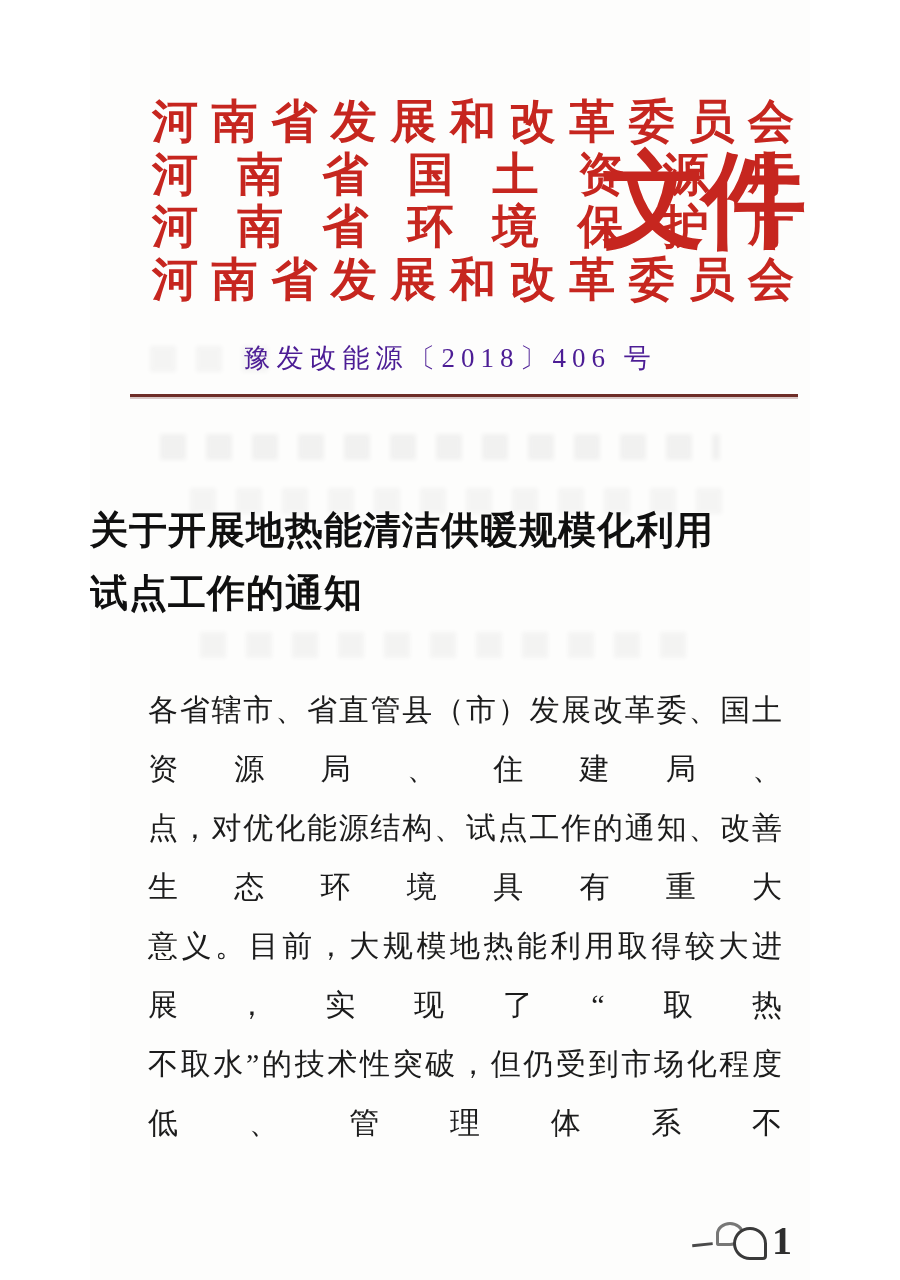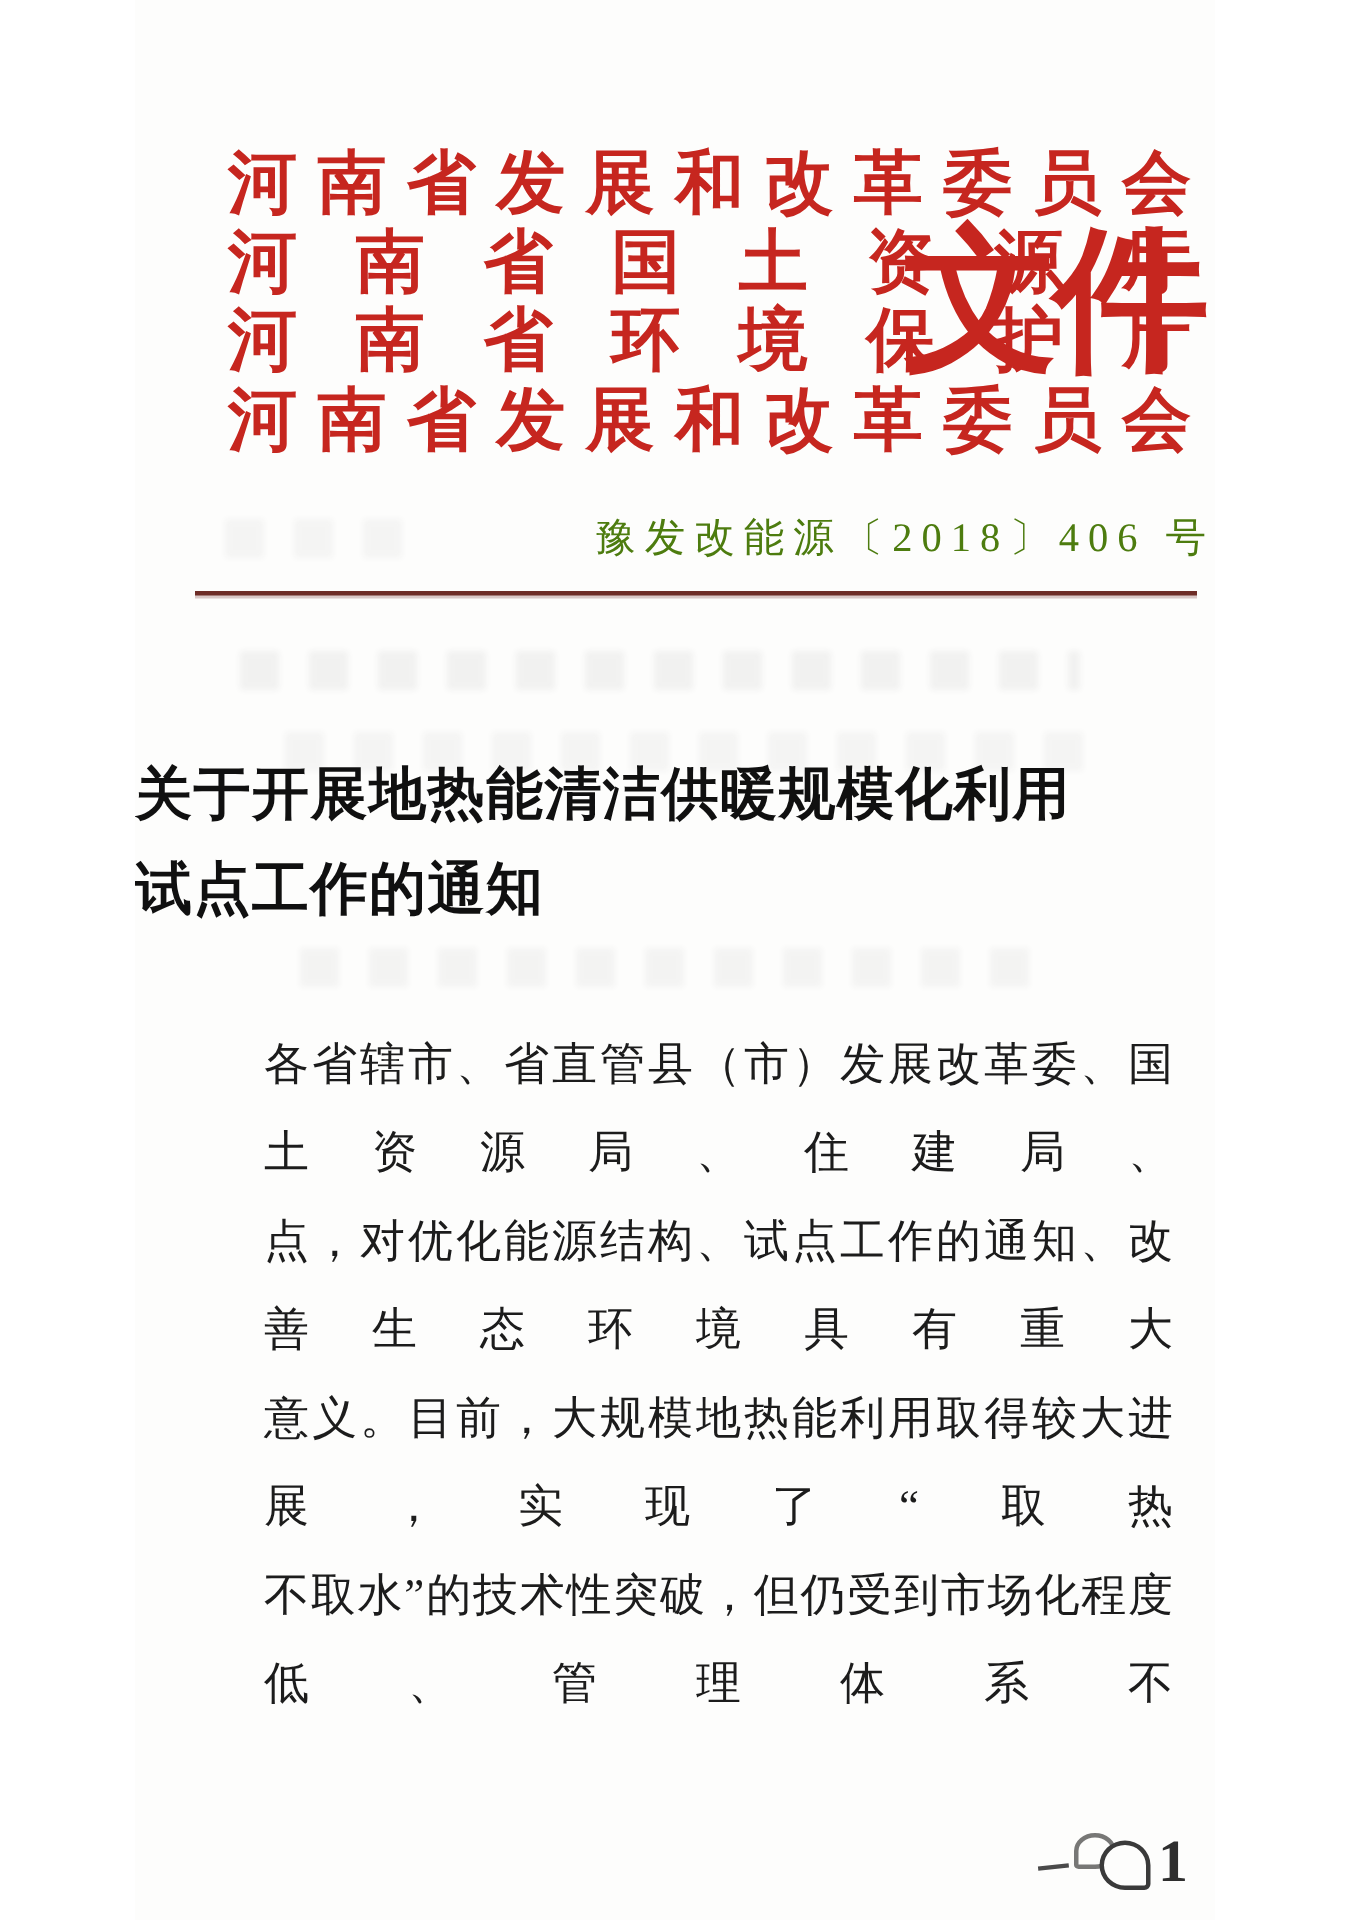--- a/index.html
+++ b/index.html
@@ -52,24 +52,24 @@
     position:absolute; top:34px; right:0;
     color:var(--red);
     font-weight:700;
     font-size:104px;
     line-height:142px;
     letter-spacing:-4px;
   }
 
   .doc-number {
     position:absolute; top:340px; left:0; width:100%;
-    text-align:right;
+    text-align:center;
     font-size:27px;
     letter-spacing:6px;
-    color:#4d7c0f;
+    color:#4c1d95;
   }
 
   .red-rule {
     position:absolute; top:394px; left:40px; right:12px; height:3px;
     background:var(--rule);
     box-shadow:0 2px 0 rgba(110,45,39,.25);
   }
 
   .title {
     position:absolute; top:499px; left:0; width:100%;
@@ -83,21 +83,21 @@
 
   .text-block {
     position:absolute; top:680px; left:58px; right:27px;
     font-size:30px;
     color:var(--ink);
   }
   .body-line {
     line-height:59px;
     letter-spacing:1px;
   }
-  .body-line.j { text-align:justify; text-align-last:justify;margin-left:28px; }
+  .body-line.j { text-align:justify; text-align-last:justify; }
   .body-line.indent { text-indent:2em; }
 
   
   .footer {
     position:absolute; right:10px; bottom:16px;
     display:flex; align-items:center;
     color:var(--watermark-gray);
   }
   .dash {
     font-size:40px; font-weight:700; line-height:40px;

